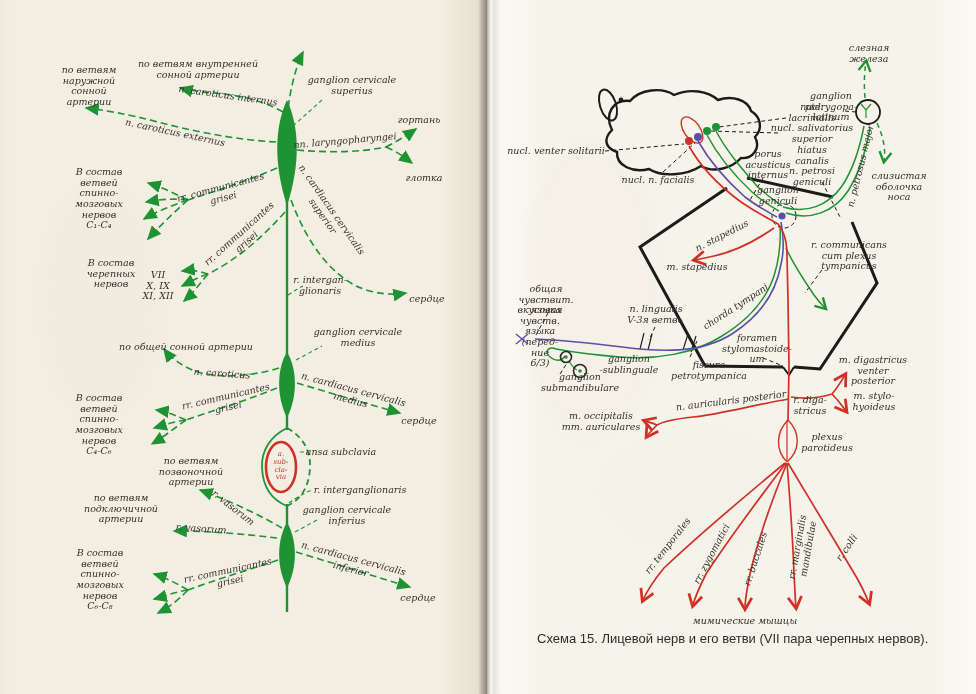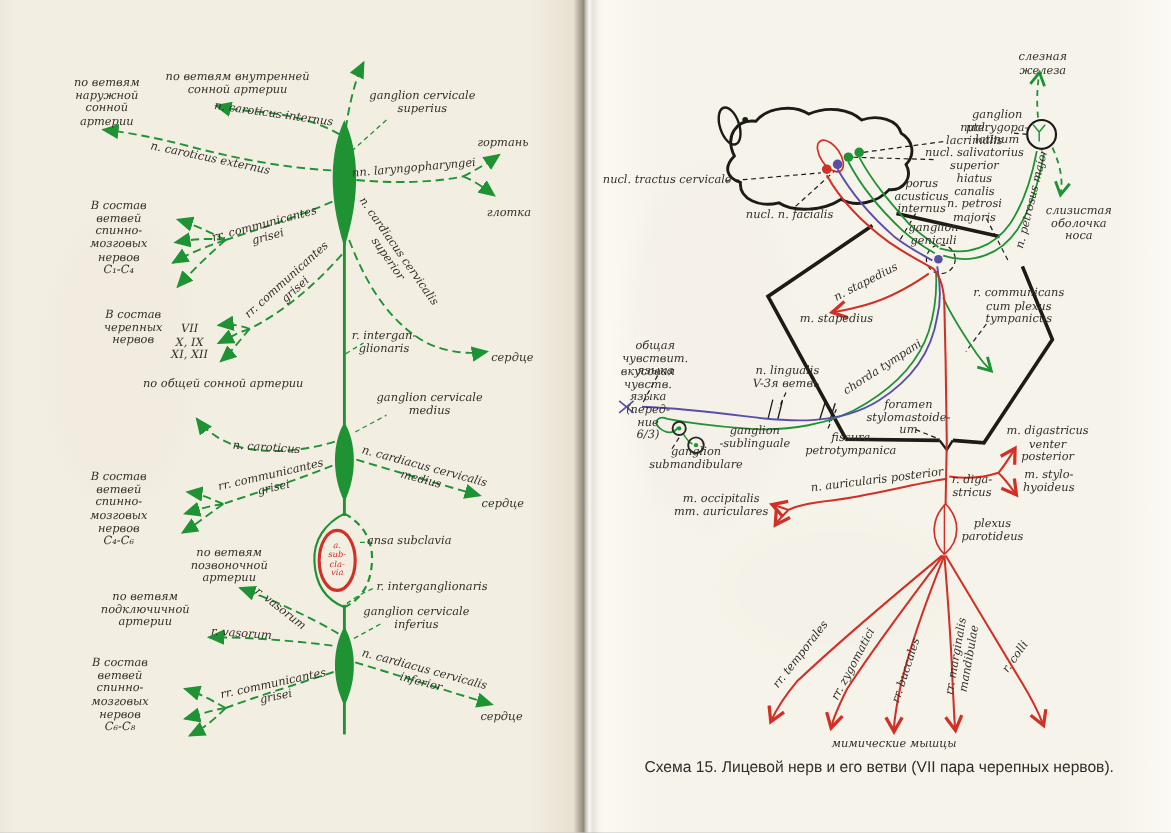--- a/index.html
+++ b/index.html
@@ -234,21 +234,21 @@
 superior</div>
       <div class="lbl" style="left: 111px; top: 274px; transform: translate(-50%, -50%) rotate(0deg);">В состав
 черепных
 нервов</div>
       <div class="lbl" style="left: 158px; top: 286px; transform: translate(-50%, -50%) rotate(0deg);">VII
 X, IX
 XI, XII</div>
       <div class="lbl" style="left: 320px; top: 286px; transform: translate(-50%, -50%) rotate(0deg);">r. intergan-
 glionaris</div>
       <div class="lbl" style="left: 427px; top: 299px; transform: translate(-50%, -50%) rotate(0deg);">сердце</div>
-      <div class="lbl" style="left: 186px; top: 321px; transform: translate(-50%, -50%) rotate(0deg);">по общей сонной артерии</div>
+      <div class="lbl" style="left: 186px; top: 347px; transform: translate(-50%, -50%) rotate(0deg);">по общей сонной артерии</div>
       <div class="lbl" style="left: 358px; top: 338px; transform: translate(-50%, -50%) rotate(0deg);">ganglion cervicale
 medius</div>
       <div class="lbl" style="left: 222px; top: 374px; transform: translate(-50%, -50%) rotate(4deg);">n. caroticus</div>
       <div class="lbl" style="left: 352px; top: 395px; transform: translate(-50%, -50%) rotate(15deg);">n. cardiacus cervicalis
 medius</div>
       <div class="lbl" style="left: 227px; top: 402px; transform: translate(-50%, -50%) rotate(-13deg);">rr. communicantes
 grisei</div>
       <div class="lbl" style="left: 419px; top: 421px; transform: translate(-50%, -50%) rotate(0deg);">сердце</div>
       <div class="lbl" style="left: 99px; top: 425px; transform: translate(-50%, -50%) rotate(0deg);">В состав
 ветвей
@@ -287,29 +287,29 @@
   <div id="labels-right">
       <div class="lbl" style="left: 869px; top: 54px; transform: translate(-50%, -50%) rotate(0deg);">слезная
 железа</div>
       <div class="lbl" style="left: 831px; top: 107px; transform: translate(-50%, -50%) rotate(0deg);">ganglion
 pterygopa-
 latinum</div>
       <div class="lbl" style="left: 812px; top: 123px; transform: translate(-50%, -50%) rotate(0deg);">nucl.
 lacrimalis
 nucl. salivatorius
 superior</div>
-      <div class="lbl" style="left: 556px; top: 151px; transform: translate(-50%, -50%) rotate(0deg);">nucl. tractus cervicale</div>
+      <div class="lbl" style="left: 556px; top: 151px; transform: translate(-50%, -50%) rotate(0deg);">nucl. venter solitarii</div>
       <div class="lbl" style="left: 658px; top: 180px; transform: translate(-50%, -50%) rotate(0deg); text-align: center;">nucl. n. facialis</div>
       <div class="lbl" style="left: 768px; top: 165px; transform: translate(-50%, -50%) rotate(0deg);">porus
 acusticus
 internus</div>
       <div class="lbl" style="left: 812px; top: 166px; transform: translate(-50%, -50%) rotate(0deg);">hiatus
 canalis
 n. petrosi
-majoris</div>
+geniculi</div>
       <div class="lbl" style="left: 861px; top: 166px; transform: translate(-50%, -50%) rotate(-76deg);">n. petrosus major</div>
       <div class="lbl" style="left: 899px; top: 187px; transform: translate(-50%, -50%) rotate(0deg);">слизистая
 оболочка
 носа</div>
       <div class="lbl" style="left: 778px; top: 196px; transform: translate(-50%, -50%) rotate(0deg);">ganglion
 geniculi</div>
       <div class="lbl" style="left: 722px; top: 236px; transform: translate(-50%, -50%) rotate(-27deg);">n. stapedius</div>
       <div class="lbl" style="left: 697px; top: 267px; transform: translate(-50%, -50%) rotate(0deg);">m. stapedius</div>
       <div class="lbl" style="left: 849px; top: 256px; transform: translate(-50%, -50%) rotate(0deg);">r. communicans
 cum plexus

